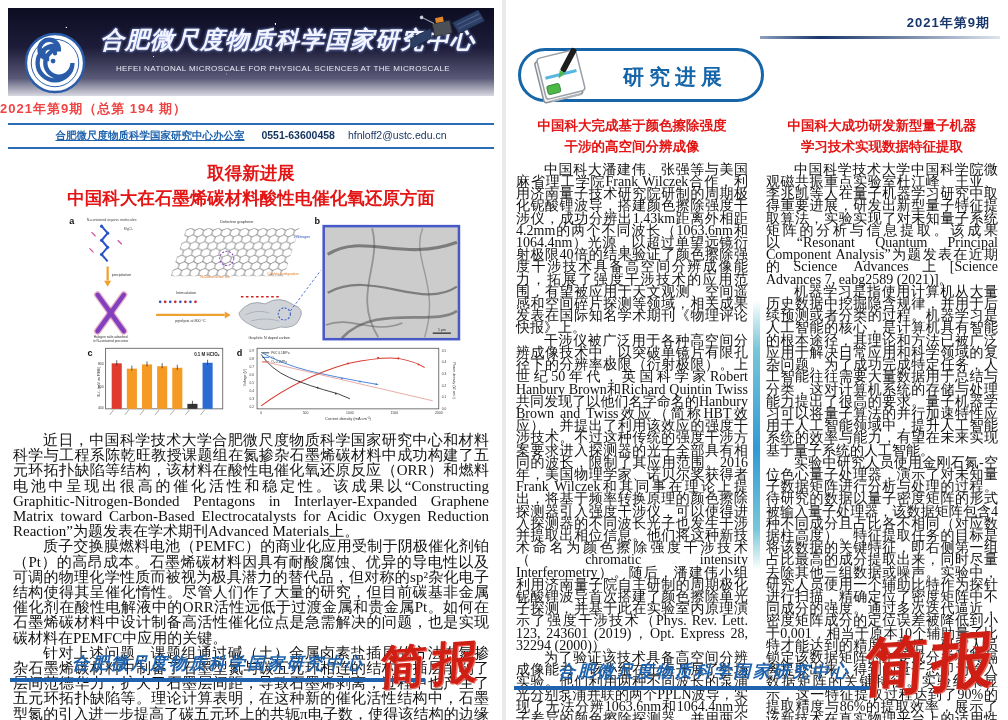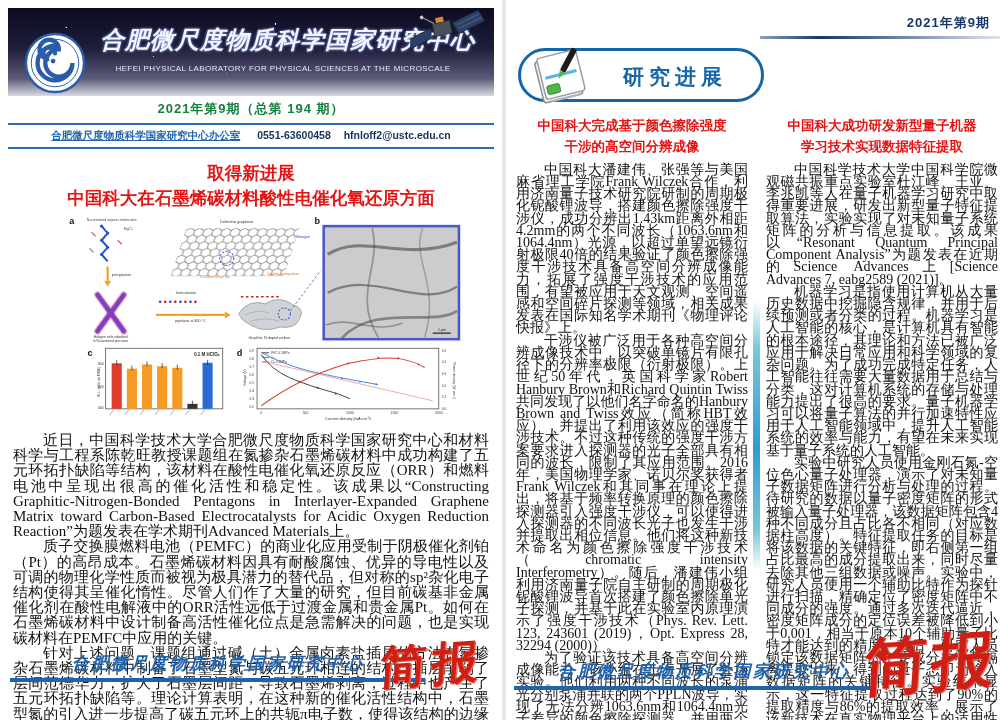--- a/index.html
+++ b/index.html
@@ -19,26 +19,26 @@
       radial-gradient(1px 1px at 45% 75%, #bbb 45%, transparent 60%),
       linear-gradient(180deg, #0c0c22 0%, #1d1d3a 45%, #5a5a78 80%, #d9d9e2 100%);
   }
   .logo { position:absolute; left:16px; top:24px; width:62px; height:62px; }
   .org-cn { position:absolute; left:92px; top:16px; width:360px; text-align:center;
     color:#f4f4ff; font-size:24px; font-weight:bold; font-style:italic;
     font-family:"Liberation Serif",serif; letter-spacing:1px; text-shadow:0 0 3px #8af; white-space:nowrap; }
   .org-en { position:absolute; left:60px; top:56px; width:430px; text-align:center;
     color:#e8e8f4; font-size:8px; letter-spacing:0.4px; white-space:nowrap; }
   .satellite { position:absolute; right:6px; top:2px; width:92px; height:44px; }
-  .issue-full { text-align:center; color:#15803d; font-weight:bold; font-size:13px; margin-top:4px; letter-spacing:1px; }
+  .issue-full { text-align:left; color:#ef4444; font-weight:bold; font-size:13px; margin-top:4px; letter-spacing:1px; }
   .office-bar { margin:5px 8px 0 8px; border-top:2px solid #2a6cb5; border-bottom:2px solid #2a6cb5;
     padding:4px 0; text-align:center; font-size:10.5px; color:#1f63ae; }
   .office-name { text-decoration:underline; font-weight:bold; }
   .office-contact { color:#14335e; font-weight:bold; margin-left:14px; }
-  .office-email { color:#14335e; font-weight:bold; margin-left:10px;margin-top:44px; }
+  .office-email { color:#14335e; font-weight:normal; margin-left:10px;margin-top:44px; }
 
   
   .l-title { margin:12px 20px 4px 20px; text-align:center; color:#e31515; font-weight:bold;
     font-size:17.5px; line-height:1.4; }
   .figure-wrap { width:424px; margin:2px auto 0 auto; }
   .fig-caption { text-align:center; font-family:"Liberation Serif",serif; color:#222;
     font-size:9.5px; margin-top:3px; letter-spacing:0.5px; }
   .l-body { margin:6px 13px 0 13px; font-family:"Liberation Serif",serif; color:#111;
     font-size:15px; line-height:15.2px; text-align:justify; }
   .l-body p { text-indent:2em; }
@@ -84,21 +84,21 @@
   <div class="page page-left pl">
 
     <div class="banner">
       <svg class="logo" viewBox="0 0 64 64">
         <circle cx="32" cy="32" r="30" fill="#ffffff" stroke="#2a5caa" stroke-width="2.5"></circle>
         <circle cx="32" cy="32" r="24.5" fill="none" stroke="#2a5caa" stroke-width="1"></circle>
         <path d="M32,14 a18,18 0 1,0 18,18 a14,14 0 1,1 -14,-14 a10,10 0 1,0 -10,10 a6,6 0 1,1 6,-6" fill="none" stroke="#2a5caa" stroke-width="4.5" stroke-linecap="round"></path>
         <circle cx="30" cy="30" r="2.5" fill="#2a5caa"></circle>
       </svg>
       <div class="org-cn">合肥微尺度物质科学国家研究中心</div>
-      <div class="org-en">HEFEI PHYSICAL LABORATORY FOR PHYSICAL SCIENCES AT THE MICROSCALE</div>
+      <div class="org-en">HEFEI NATIONAL MICROSCALE FOR PHYSICAL SCIENCES AT THE MICROSCALE</div>
       <svg class="satellite" viewBox="0 0 92 44">
         <g transform="rotate(-12 46 22)">
           <rect x="38" y="12" width="18" height="13" fill="#4a4f58" stroke="#22252b" stroke-width="0.8"></rect>
           <rect x="42" y="7" width="8" height="5" fill="#e0862a"></rect>
           <polygon points="58,15 86,8 90,20 62,27" fill="#2e3f66" stroke="#1a2742" stroke-width="0.8"></polygon>
           <line x1="62" y1="18" x2="86" y2="12" stroke="#5a709e" stroke-width="0.7"></line>
           <line x1="63" y1="22" x2="88" y2="16" stroke="#5a709e" stroke-width="0.7"></line>
           <polygon points="36,16 14,22 12,32 34,26" fill="#2e3f66" stroke="#1a2742" stroke-width="0.8"></polygon>
           <line x1="30" y1="4" x2="40" y2="12" stroke="#9aa2ae" stroke-width="1"></line>
           <circle cx="29" cy="3.5" r="1.8" fill="#c9ced6"></circle>

